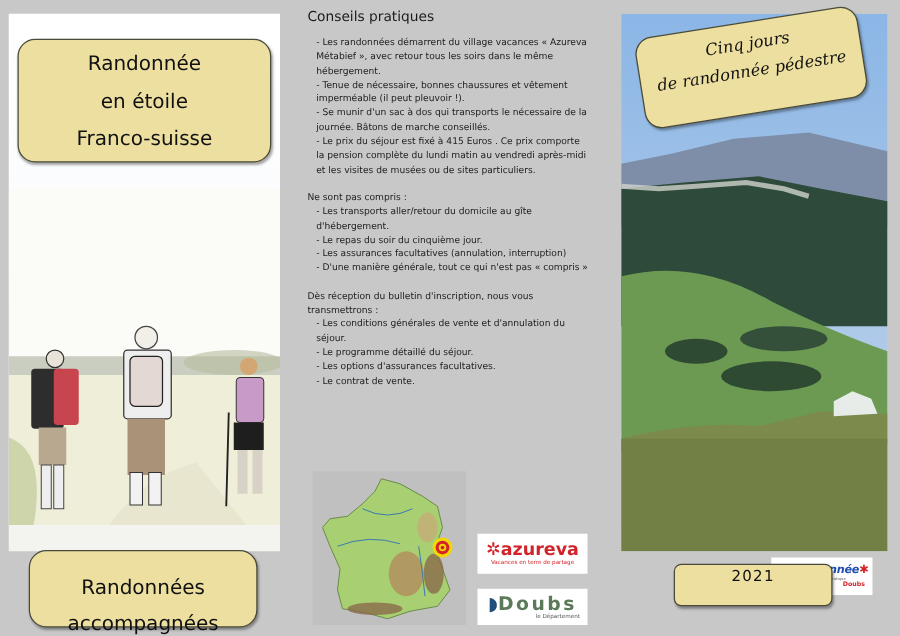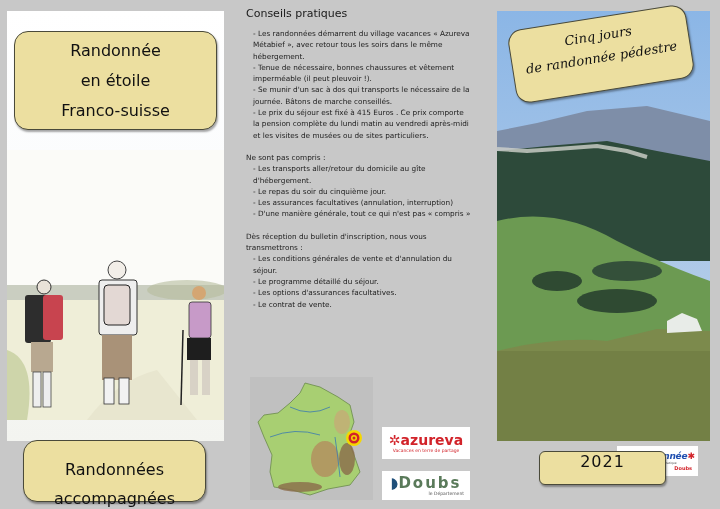--- a/index.html
+++ b/index.html
@@ -15,21 +15,21 @@
   .middle .ind { padding-left:7px; }
   .middle .gap { height:11px; }
   .map-box { position:absolute; left:250px; top:377px; width:123px; height:123px; background:#c0c0c0; }
   .logo { position:absolute; background:#fff; display:flex; flex-direction:column; align-items:center; justify-content:center;margin-top:48px; }
   .logo-az { left:382px; top:379px; width:88px; height:32px; }
   .logo-doubs { left:382px; top:423px; width:88px; height:29px; }
   .logo-ffr { left:382px; top:464px; width:86px; height:30px; }
   .right-photo { position:absolute; left:497px; top:11px; width:213px; height:430px; }
   .cinq-box { position:absolute; left:511px; top:17px; width:180px; height:74px; transform:rotate(-9deg); font-family:"DejaVu Serif", serif; font-style:italic; font-size:13px; line-height:22px; padding-top:7px; box-sizing:border-box; }
   .date-box { left:539px; top:451px; width:127px; height:34px; font-size:9.5px; line-height:13px; padding-top:3px; box-sizing:border-box; border-radius:6px; }
-  .date-box .year { font-size:16px; letter-spacing:1px; }
+  .date-box .year { font-size:12px; letter-spacing:1px; }
   .ffr-right { left:617px; top:398px; width:81px; height:30px; }
   .ffr-title { font-weight:bold; font-size:9px; color:#1f4fb0; letter-spacing:-0.2px;font-style:italic; }
   .ffr-title .ff { color:#d2232a; }
   .ffr-sub { font-size:3px; color:#555; }
   .ffr-doubs { font-size:5px; color:#d2232a; align-self:flex-end; margin-right:6px; font-weight:bold;}
 </style>
 </head>
 <body>
 
 <div class="panel-left"></div>

